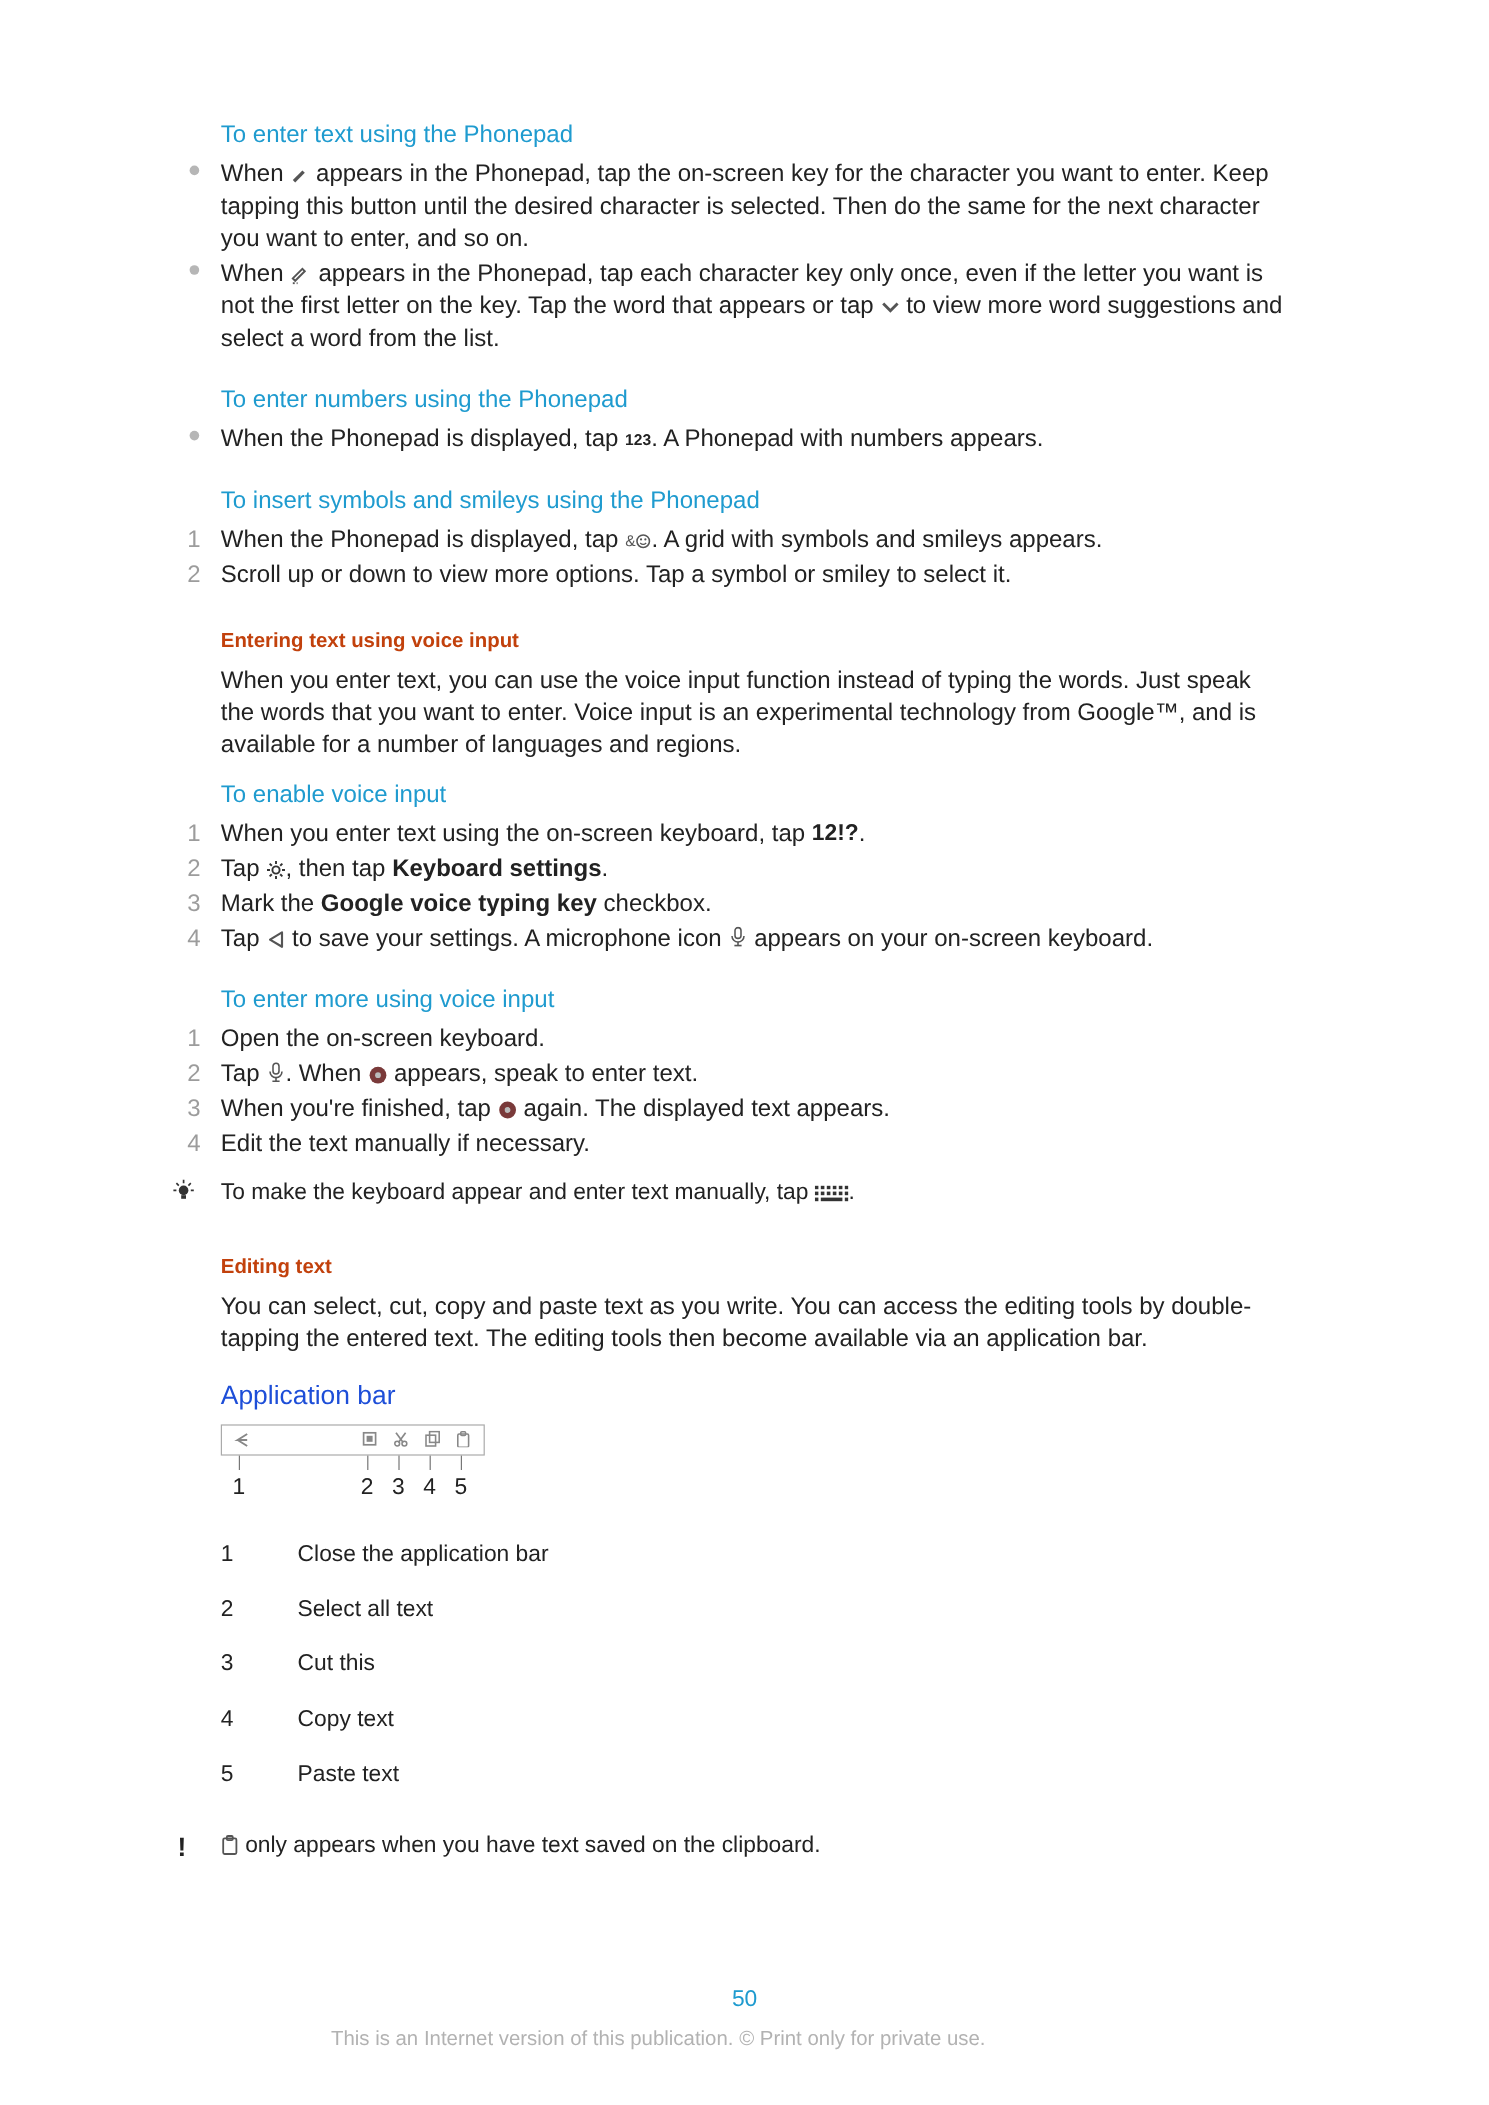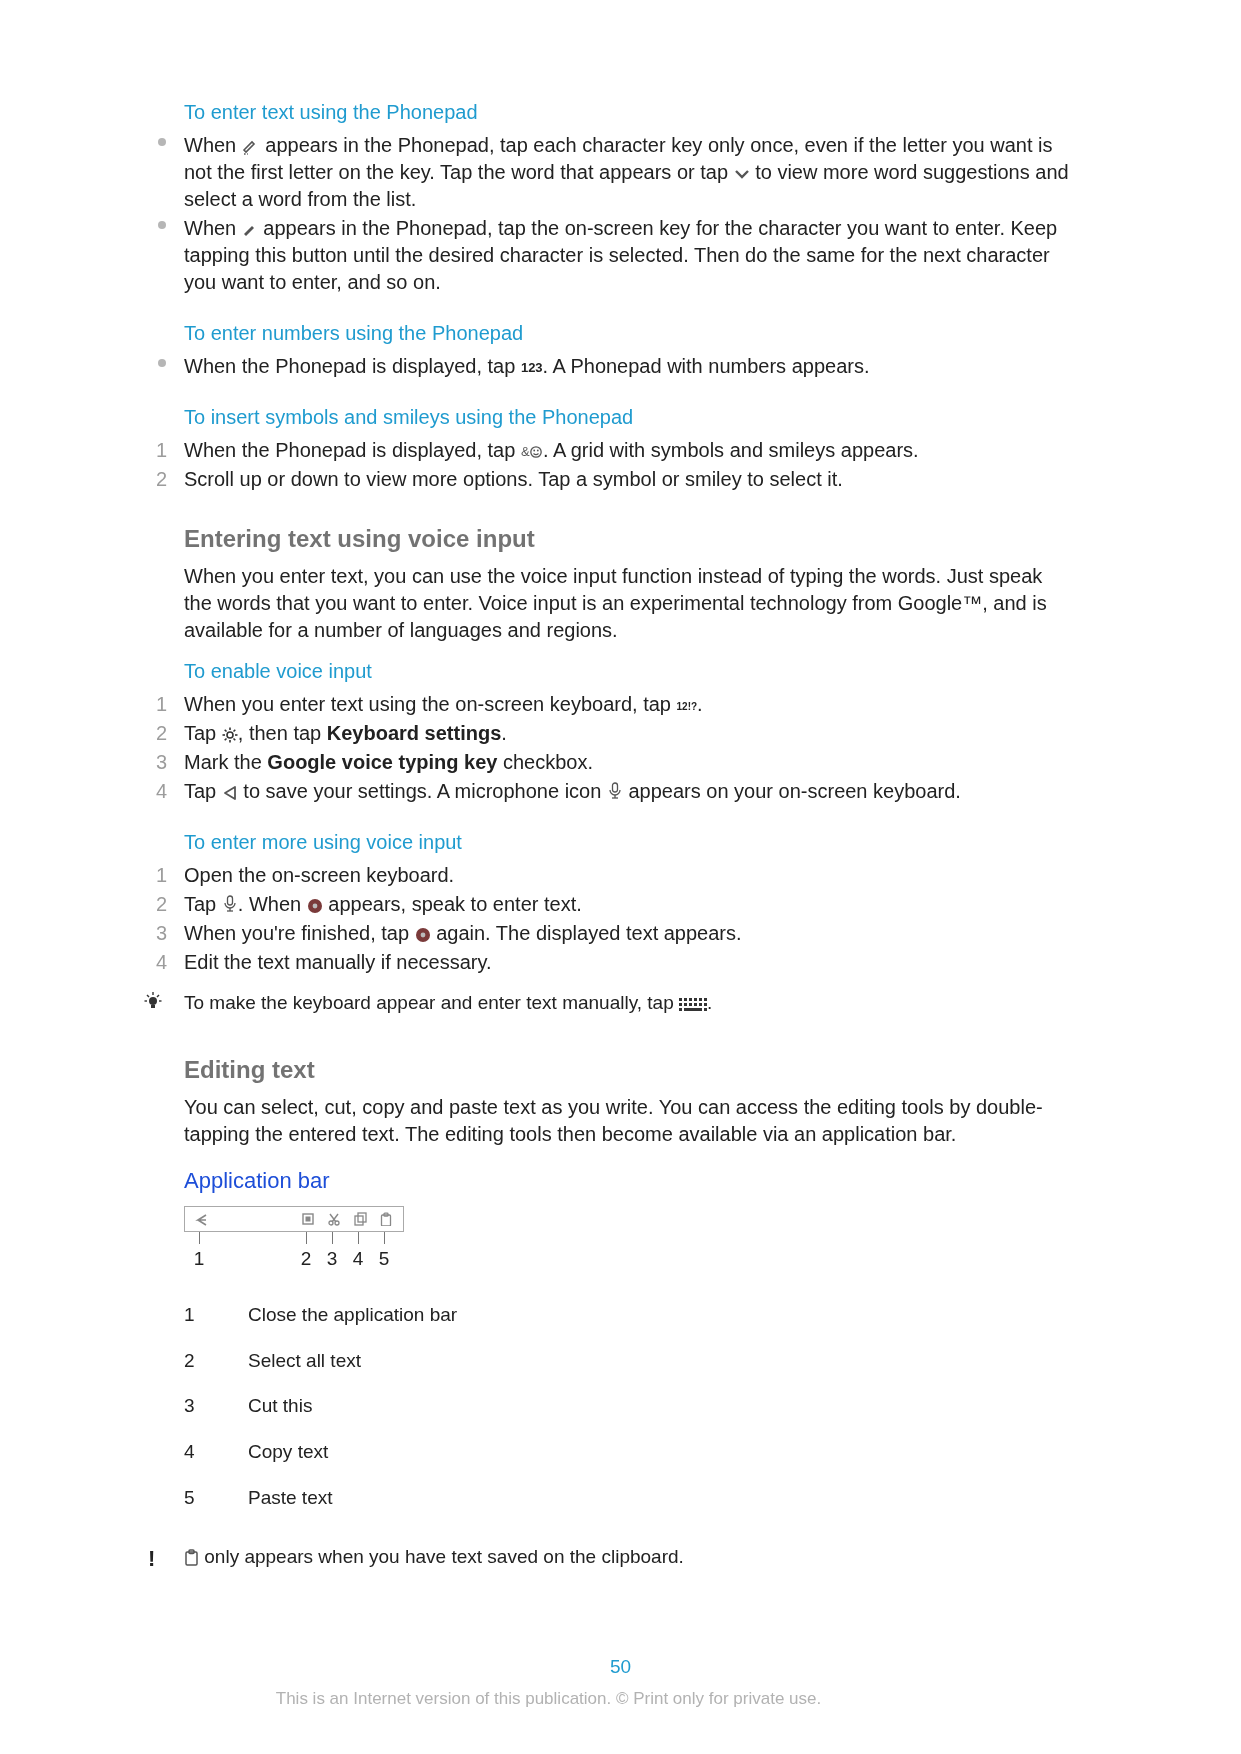--- a/index.html
+++ b/index.html
@@ -18,24 +18,24 @@
     font-size: 20px;
     line-height: 1.35;
   }
   .content {
     position: absolute;
     left: 184px;
     top: 85px;
     width: 886px;
   }
   h1.section {
-    font-size: 24px;
+    font-size: 17px;
     font-weight: bold;
     margin: 30px 0 8px 0;
-    color: #737373;
+    color: #c2410c;
   }
   .blue-sub {
     color: #1f9bcf;
     font-size: 20px;
     margin: 14px 0 6px 0;
   }
   p.body {
     margin: 6px 0 6px 0;
   }
   .sub-heading {
@@ -96,21 +96,21 @@
     display: inline-block;
     vertical-align: -3px;
   }
   .inline-icon.mini { vertical-align: -1px; }
   .small-123 {
     font-size: 13px;
     font-weight: bold;
     vertical-align: 1px;
   }
   .small-12iq {
-    font-size: 10px;
+    font-size: 19px;
     font-weight: bold;
     vertical-align: 1px;
   }
   b { font-weight: bold; }
   
   .appbar-figure {
     margin: 10px 0 30px 0;
     width: 220px;
   }
   .appbar-top {
@@ -286,33 +286,33 @@
 </svg>
 
 <div class="page">
   <div class="content">
 
     <div class="blue-sub">To enter text using the Phonepad</div>
     <ul class="bul">
       <li>
         <span class="marker"></span>
         <span class="li-text">
+          <span>When </span><svg class="inline-icon" width="16" height="18">
+              <use href="#ic-pen"></use>
+            </svg><span> appears in the Phonepad, tap the on-screen key for the character you want to enter. Keep tapping this button until the desired character is selected. Then do the same for the next character you want to enter, and so on.</span>
+        </span>
+      </li>
+      <li>
+        <span class="marker"></span>
+        <span class="li-text">
           <span>When </span><svg class="inline-icon" width="18" height="19">
               <use href="#ic-pen-underline"></use>
             </svg><span> appears in the Phonepad, tap each character key only once, even if the letter you want is not the first letter on the key. Tap the word that appears or tap </span><svg class="inline-icon" width="16" height="16">
               <use href="#ic-chevron-down"></use>
             </svg><span> to view more word suggestions and select a word from the list.</span>
-        </span>
-      </li>
-      <li>
-        <span class="marker"></span>
-        <span class="li-text">
-          <span>When </span><svg class="inline-icon" width="16" height="18">
-              <use href="#ic-pen"></use>
-            </svg><span> appears in the Phonepad, tap the on-screen key for the character you want to enter. Keep tapping this button until the desired character is selected. Then do the same for the next character you want to enter, and so on.</span>
         </span>
       </li>
     </ul>
 
     <div class="blue-sub" style="margin-top:24px">To enter numbers using the Phonepad</div>
     <ul class="bul">
       <li>
         <span class="marker"></span>
         <span class="li-text">
           <span>When the Phonepad is displayed, tap </span><span class="small-123">123</span><span>. A Phonepad with numbers appears.</span>

